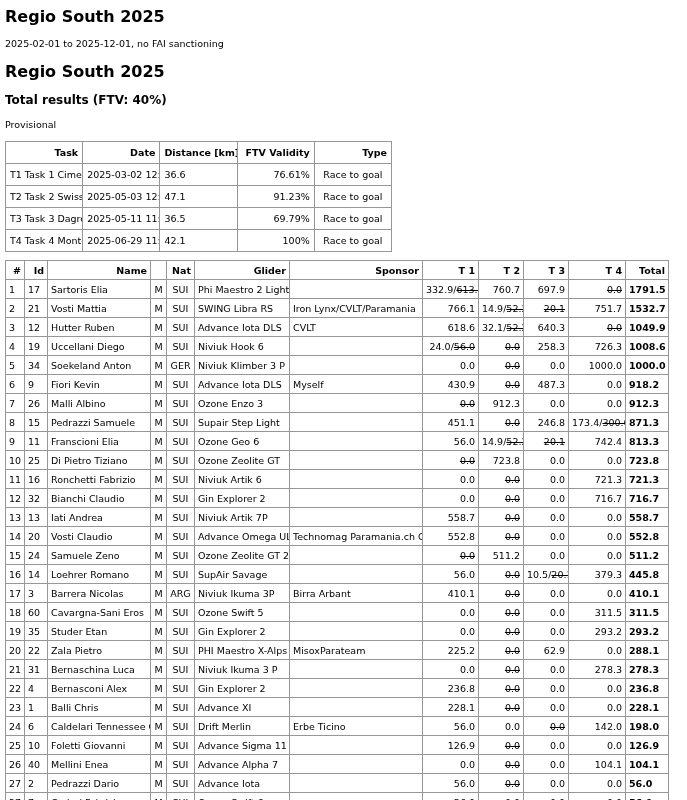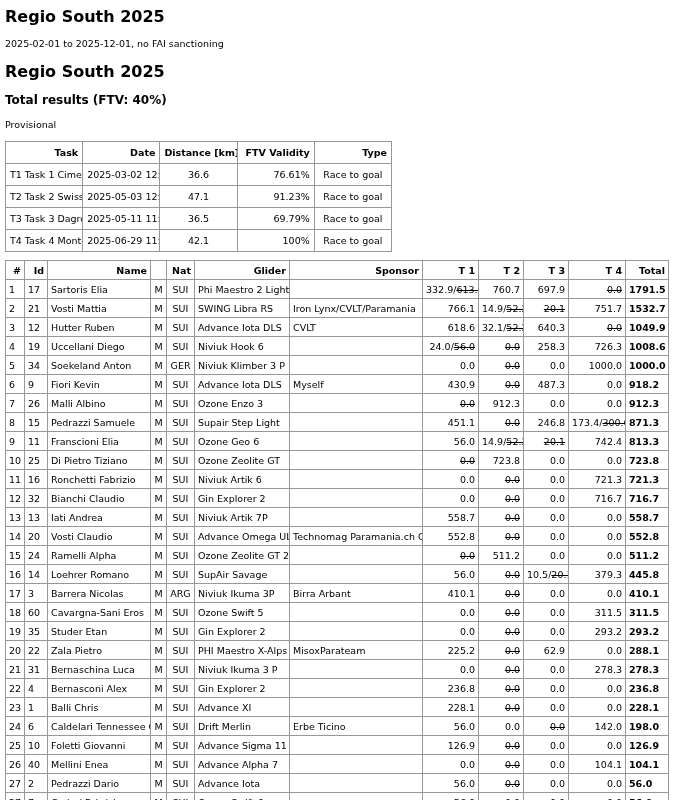--- a/index.html
+++ b/index.html
@@ -27,21 +27,21 @@
     overflow: hidden;
     vertical-align: middle;
   }
   th { font-weight: bold; text-align: right; }
 
   
   table.tasks { width: 387px; margin-top: 11px; }
   table.tasks td, table.tasks th { padding: 5px 4px; }
   table.tasks td.c-task { width: 123px; text-align: left; }
   table.tasks td.c-date { width: 89px;  text-align: left; }
-  table.tasks td.c-dist { width: 68px;  text-align: center; }
+  table.tasks td.c-dist { width: 68px;  text-align: left; }
   table.tasks td.c-ftv  { width: 53px;  text-align: right; }
   table.tasks td.c-type { width: 54px;  text-align: center; }
 
   
   table.results { width: 663px; margin-top: 8px; }
   table.results td, table.results th { padding: 3px 3px; height: 19px; }
   .col-rank   { width: 19px; }
   .col-id     { width: 23px; }
   .col-name   { width: 103px; }
   .col-sex    { width: 16px; }
@@ -320,21 +320,21 @@
           <td class="left">Technomag Paramania.ch CVLT</td>
           <td class="num">552.8</td>
           <td class="num"><span class="struck">0.0</span></td>
           <td class="num">0.0</td>
           <td class="num">0.0</td>
           <td class="total">552.8</td>
         </tr>
         <tr>
           <td class="left">15</td>
           <td class="left">24</td>
-          <td class="left">Ramelli Alpha</td>
+          <td class="left">Samuele Zeno</td>
           <td class="ctr">M</td>
           <td class="ctr">SUI</td>
           <td class="left">Ozone Zeolite GT 2</td>
           <td class="left"></td>
           <td class="num"><span class="struck">0.0</span></td>
           <td class="num">511.2</td>
           <td class="num">0.0</td>
           <td class="num">0.0</td>
           <td class="total">511.2</td>
         </tr>

